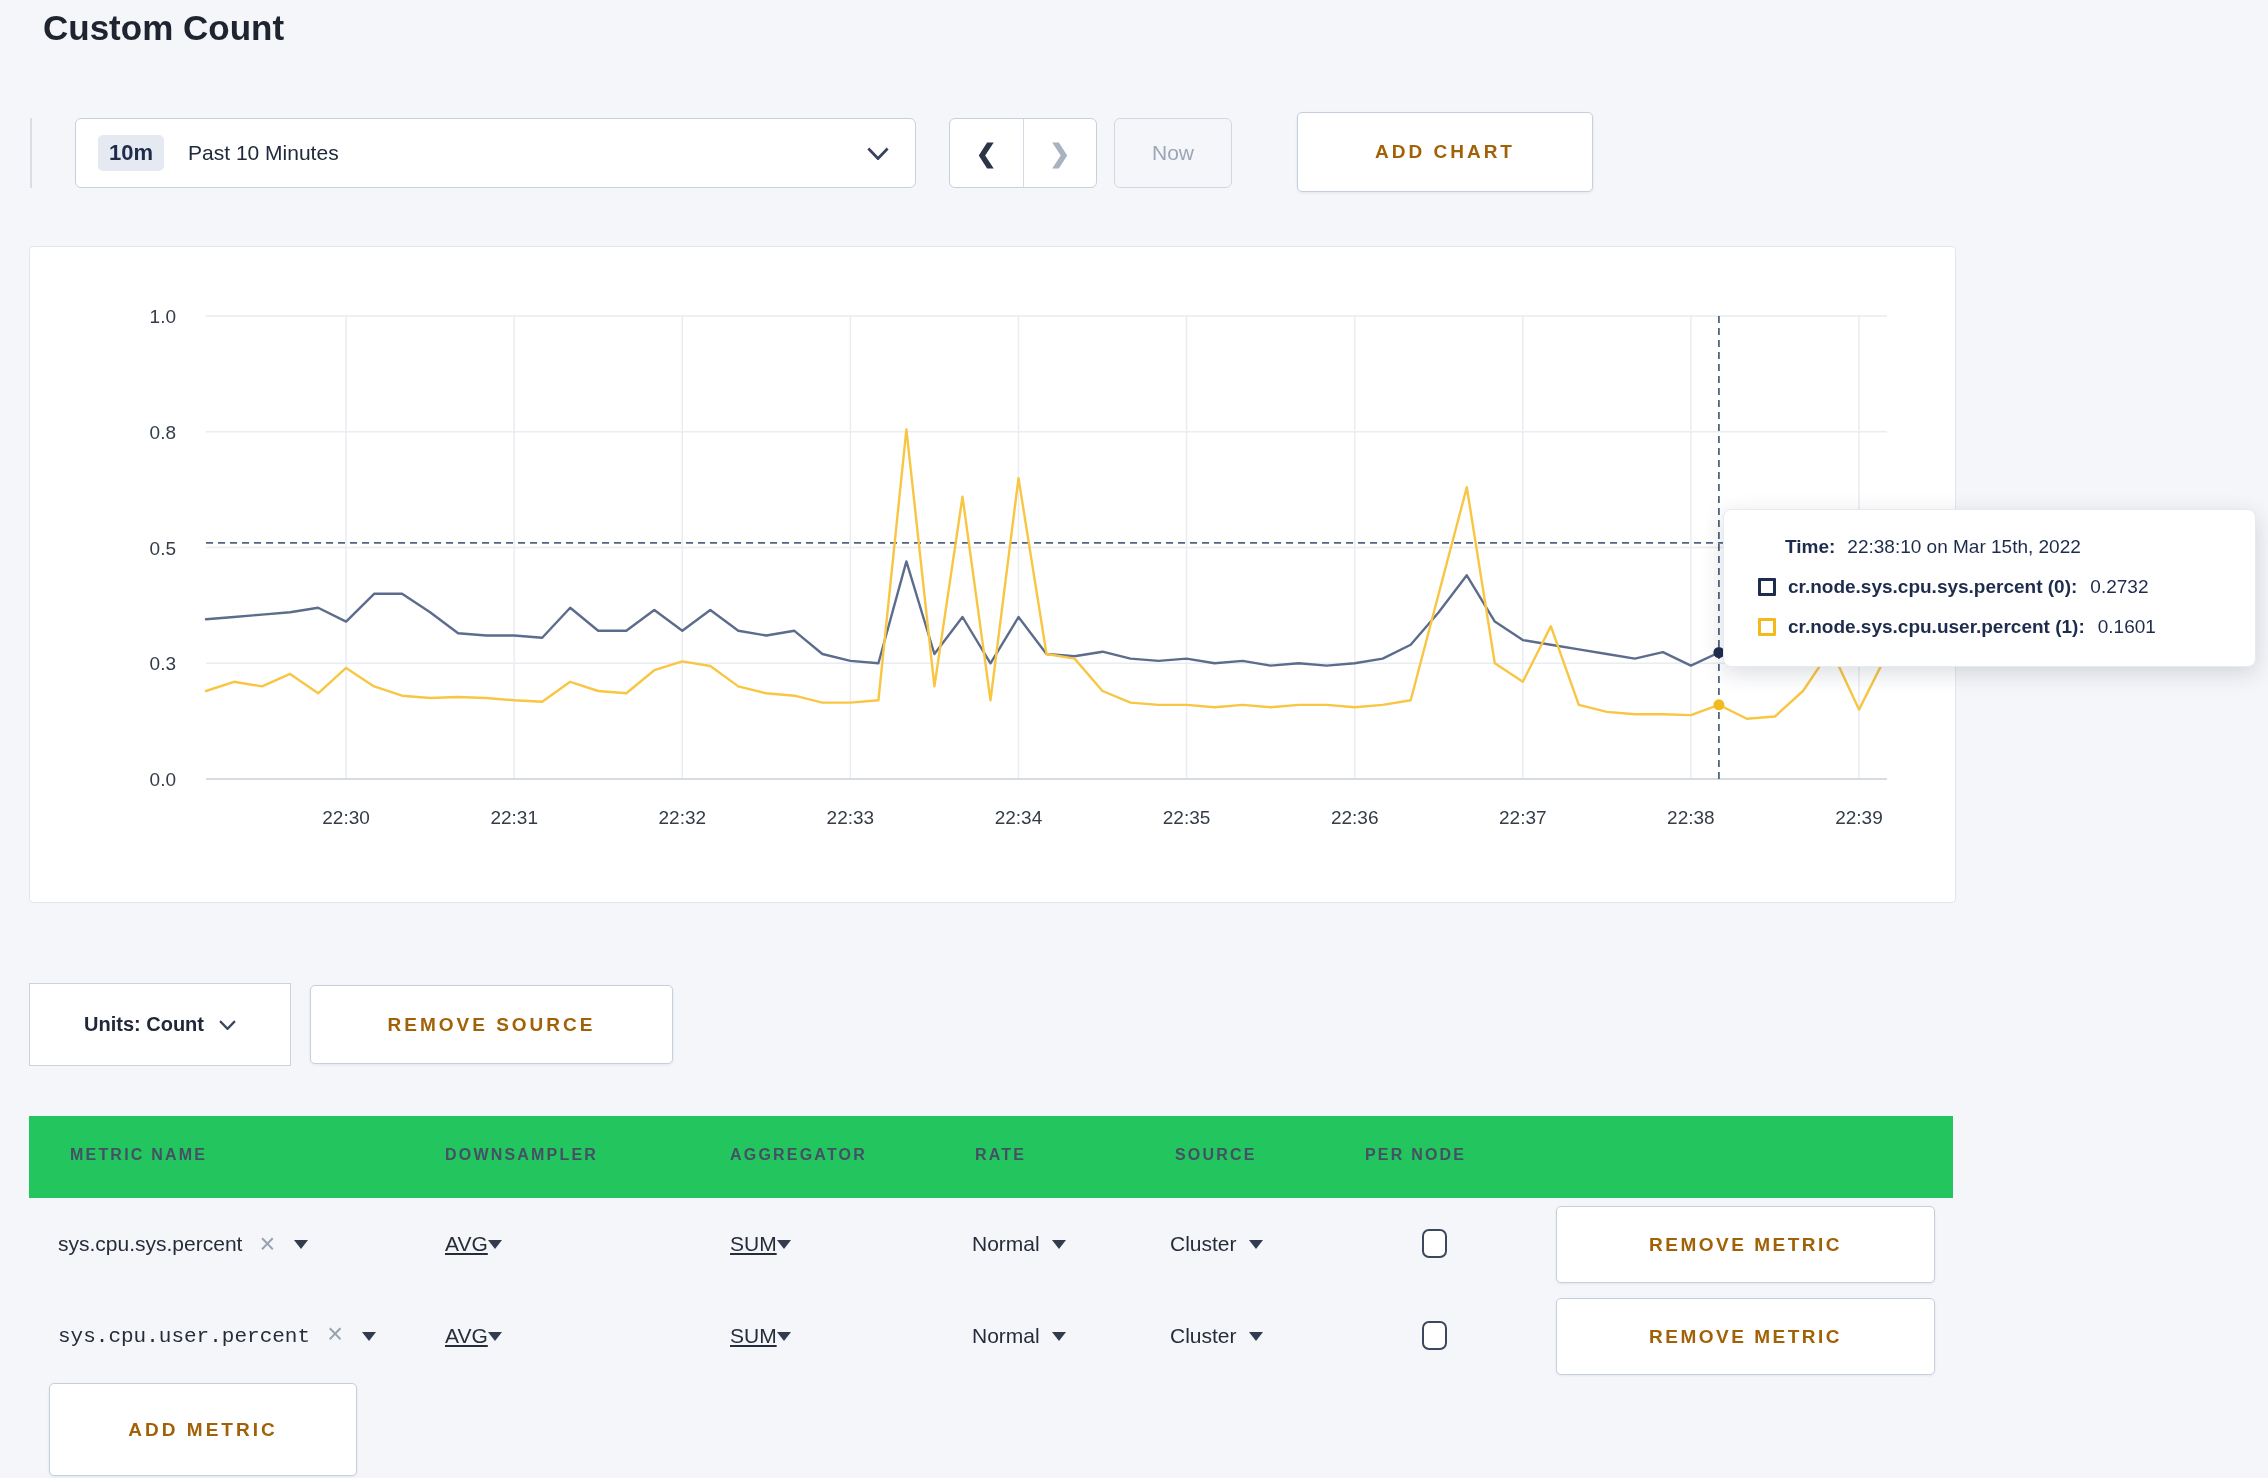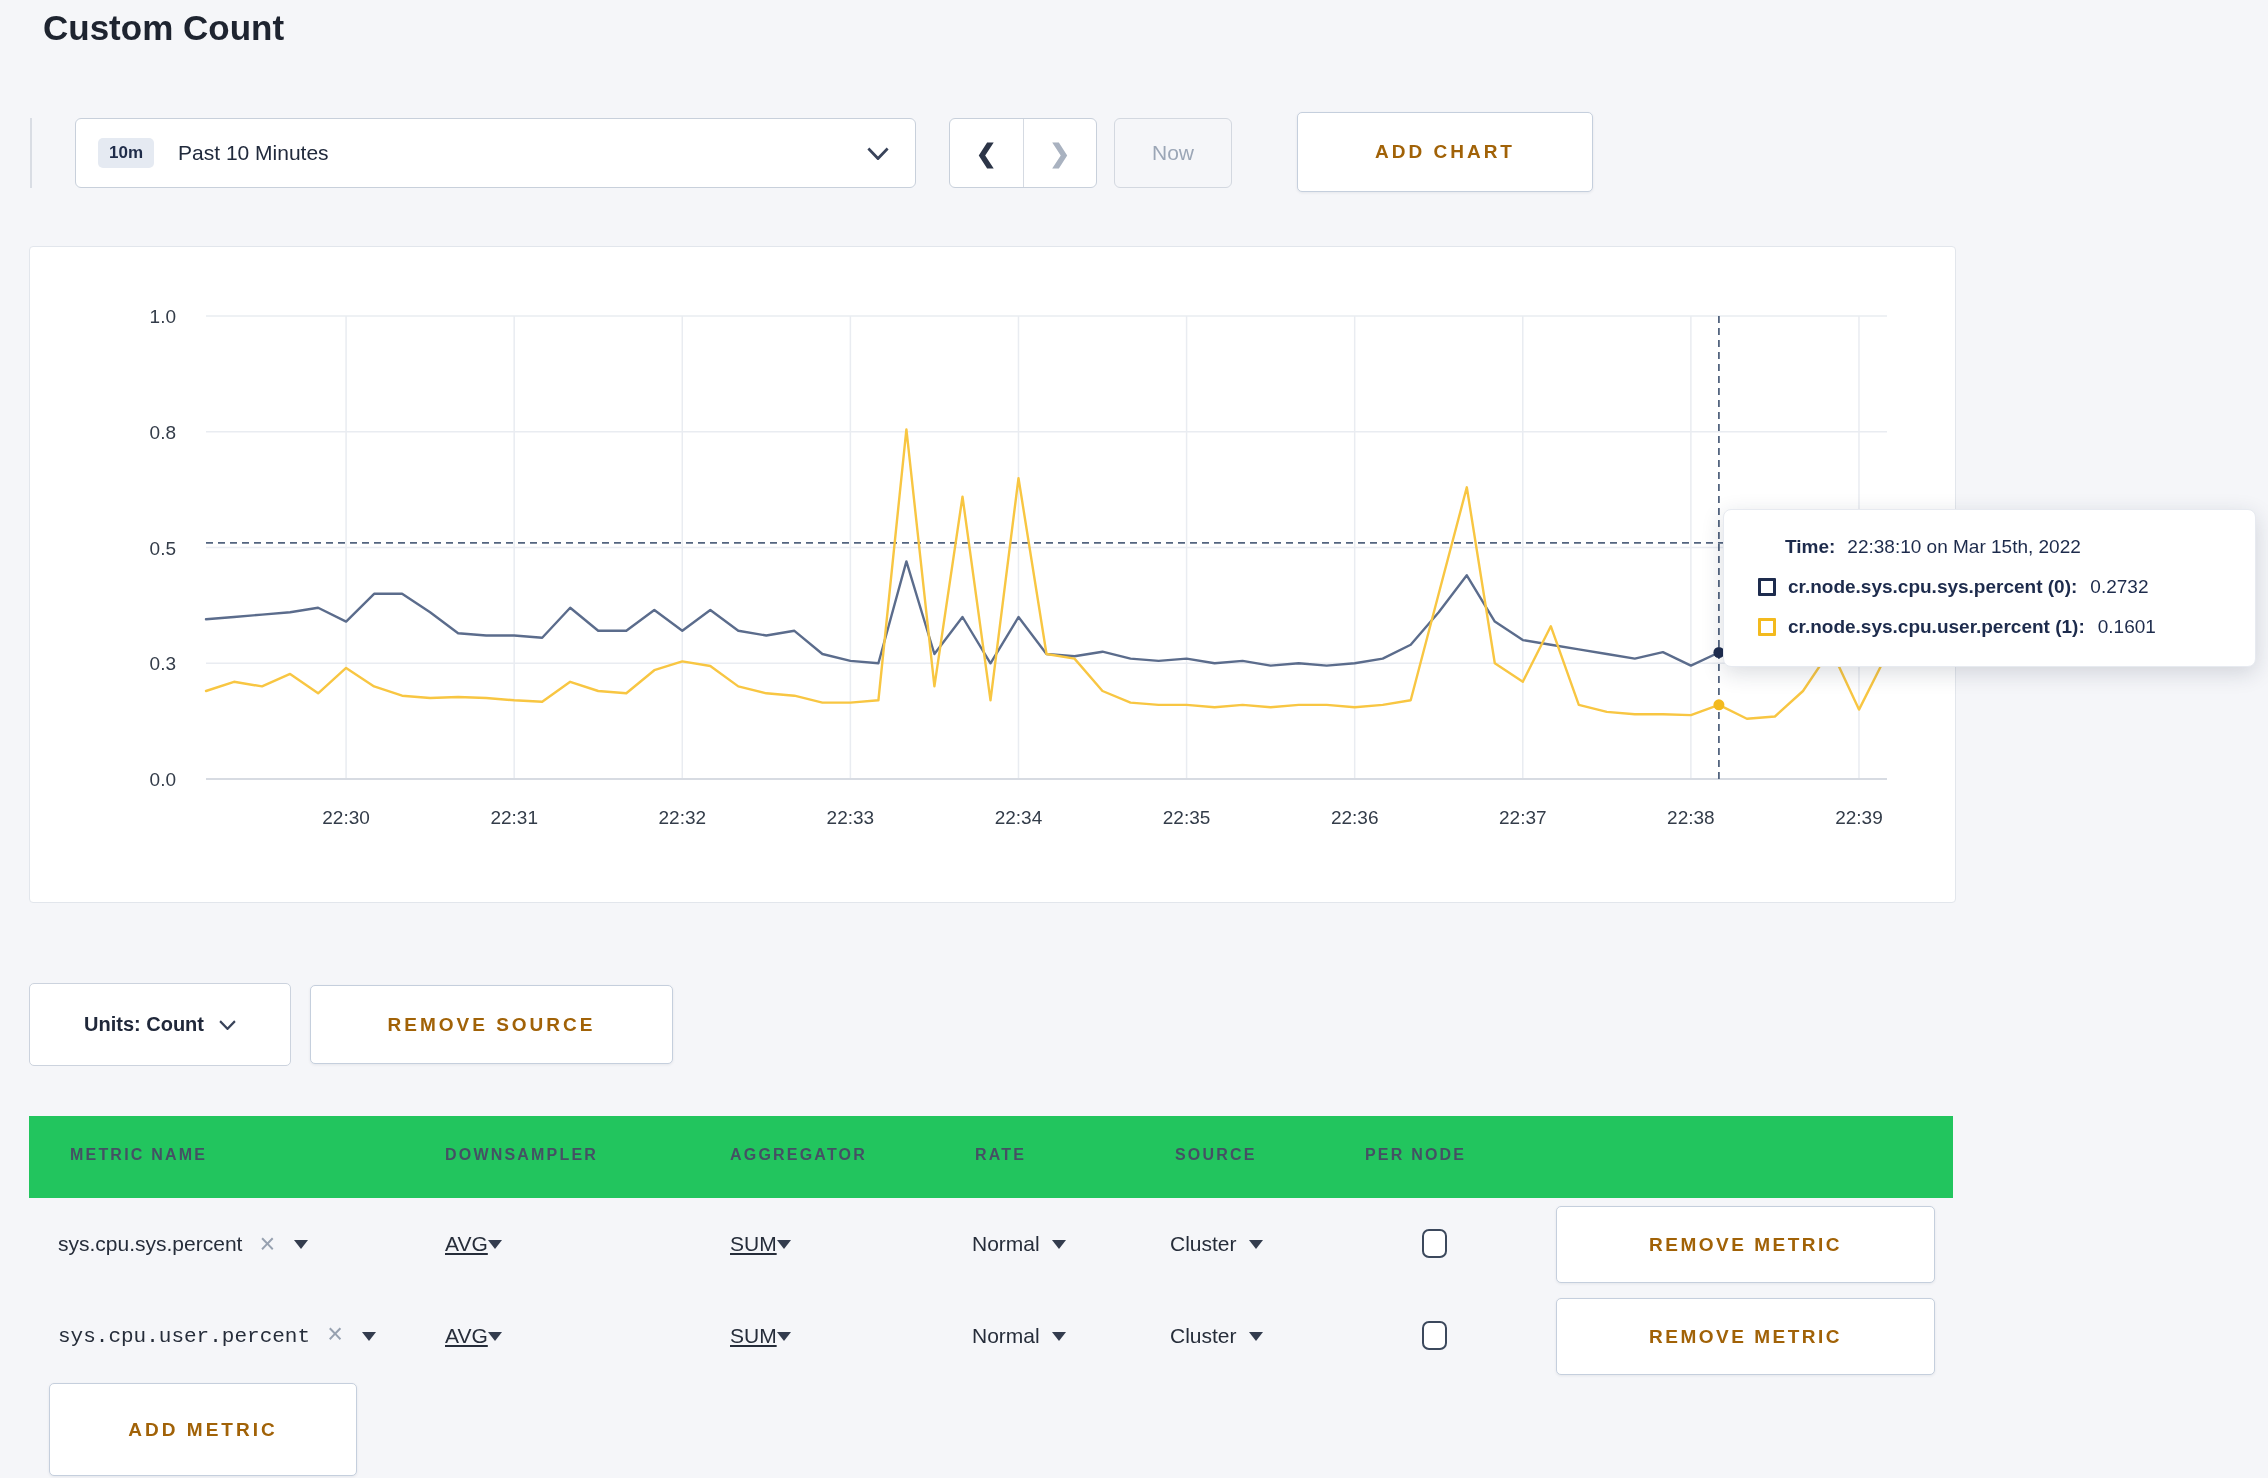--- a/index.html
+++ b/index.html
@@ -4,21 +4,21 @@
 <style>
   html,body{margin:0;padding:0;}
   body{background:#f5f6f9;font-family:"Liberation Sans",sans-serif;-webkit-font-smoothing:antialiased;}
   .app{position:relative;width:2268px;height:1478px;overflow:hidden;background:#f5f6f9;}
 
   .page-title{position:absolute;left:43px;top:8px;font-size:35px;font-weight:600;color:#1e2430;}
 
   .vrule{position:absolute;left:30px;top:118px;width:2px;height:70px;background:#d9dde4;}
 
   .timepicker{position:absolute;left:75px;top:118px;width:841px;height:70px;background:#fff;border:1px solid #c8d0db;border-radius:6px;display:flex;align-items:center;box-sizing:border-box;cursor:pointer;}
-  .tp-badge{margin-left:22px;background:#e5eaf2;border-radius:5px;padding:5px 11px;font-size:17px;font-weight:700;color:#1f2c49;}
+  .tp-badge{margin-left:22px;background:#e5eaf2;border-radius:5px;padding:5px 11px;font-size:22px;font-weight:700;color:#1f2c49;}
   .tp-label{margin-left:24px;font-size:21px;color:#212a3c;}
   .chev-down{position:absolute;right:26px;width:22px;height:13px;fill:none;stroke:#39435a;stroke-width:2;}
 
   .pager{position:absolute;left:949px;top:118px;width:148px;height:70px;background:#fff;border:1px solid #c8d0db;border-radius:6px;display:flex;box-sizing:border-box;overflow:hidden;}
   .pager-btn{flex:1;background:none;border:none;font-size:25px;font-weight:700;color:#2c3547;cursor:pointer;font-family:inherit;padding:0;}
   .pager-btn.prev{border-right:1px solid #d5dae2;}
   .pager-btn.disabled{color:#a9b2c0;}
 
   .now-btn{position:absolute;left:1114px;top:118px;width:118px;height:70px;background:transparent;border:1px solid #d3d8e0;border-radius:6px;font-size:21px;color:#9ba6b6;font-family:inherit;cursor:pointer;}
 
@@ -29,21 +29,21 @@
   svg text{font-family:"Liberation Sans",sans-serif;}
 
   .tooltip{position:absolute;left:1723px;top:509px;width:533px;background:#fff;border:1px solid #e7eaf0;border-radius:8px;box-shadow:0 6px 22px rgba(25,35,65,.16);padding:26px 0 28px 34px;box-sizing:border-box;z-index:5;}
   .tt-time{margin-left:27px;font-size:19px;color:#1d2b4c;}
   .tt-bold{font-weight:700;margin-right:12px;}
   .tt-row{display:flex;align-items:center;margin-top:18px;font-size:19px;color:#1d2b4c;}
   .tt-swatch{width:12px;height:12px;border:3px solid;margin-right:12px;border-radius:1px;flex:none;}
   .tt-label{font-weight:700;}
   .tt-value{margin-left:13px;}
 
-  .units-btn{position:absolute;left:29px;top:983px;width:262px;height:83px;background:#fff;border:1px solid #ccd3de;border-radius:5px;font-size:20px;font-weight:700;color:#20283a;font-family:inherit;display:flex;align-items:center;justify-content:center;gap:15px;cursor:pointer;}
+  .units-btn{position:absolute;left:29px;top:983px;width:262px;height:83px;background:#fff;border:1px solid #ccd3de;border-radius:0;font-size:20px;font-weight:700;color:#20283a;font-family:inherit;display:flex;align-items:center;justify-content:center;gap:15px;cursor:pointer;}
   .units-btn .chev-down{position:static;width:17px;height:10px;}
   .remove-chart{position:absolute;left:310px;top:985px;width:363px;height:79px;}
 
   .metrics-table{position:absolute;left:29px;top:1116px;width:1924px;height:267px;}
   .mt-header{position:absolute;top:0;left:0;right:0;height:82px;background:#22c55e;}
   .mt-h{position:absolute;top:30px;font-size:16px;font-weight:700;letter-spacing:2.2px;color:#455064;white-space:nowrap;}
   .mt-row{position:absolute;left:0;right:0;height:92px;}
   .cell{position:absolute;top:0;height:92px;display:flex;align-items:center;font-size:21px;color:#262d3a;cursor:pointer;}
   .caret{width:0;height:0;border-left:7px solid transparent;border-right:7px solid transparent;border-top:9px solid #333c4e;flex:none;}
   .m-x{font-size:27px;color:#97a1b0;margin:0 19px 0 17px;cursor:pointer;line-height:1;}

